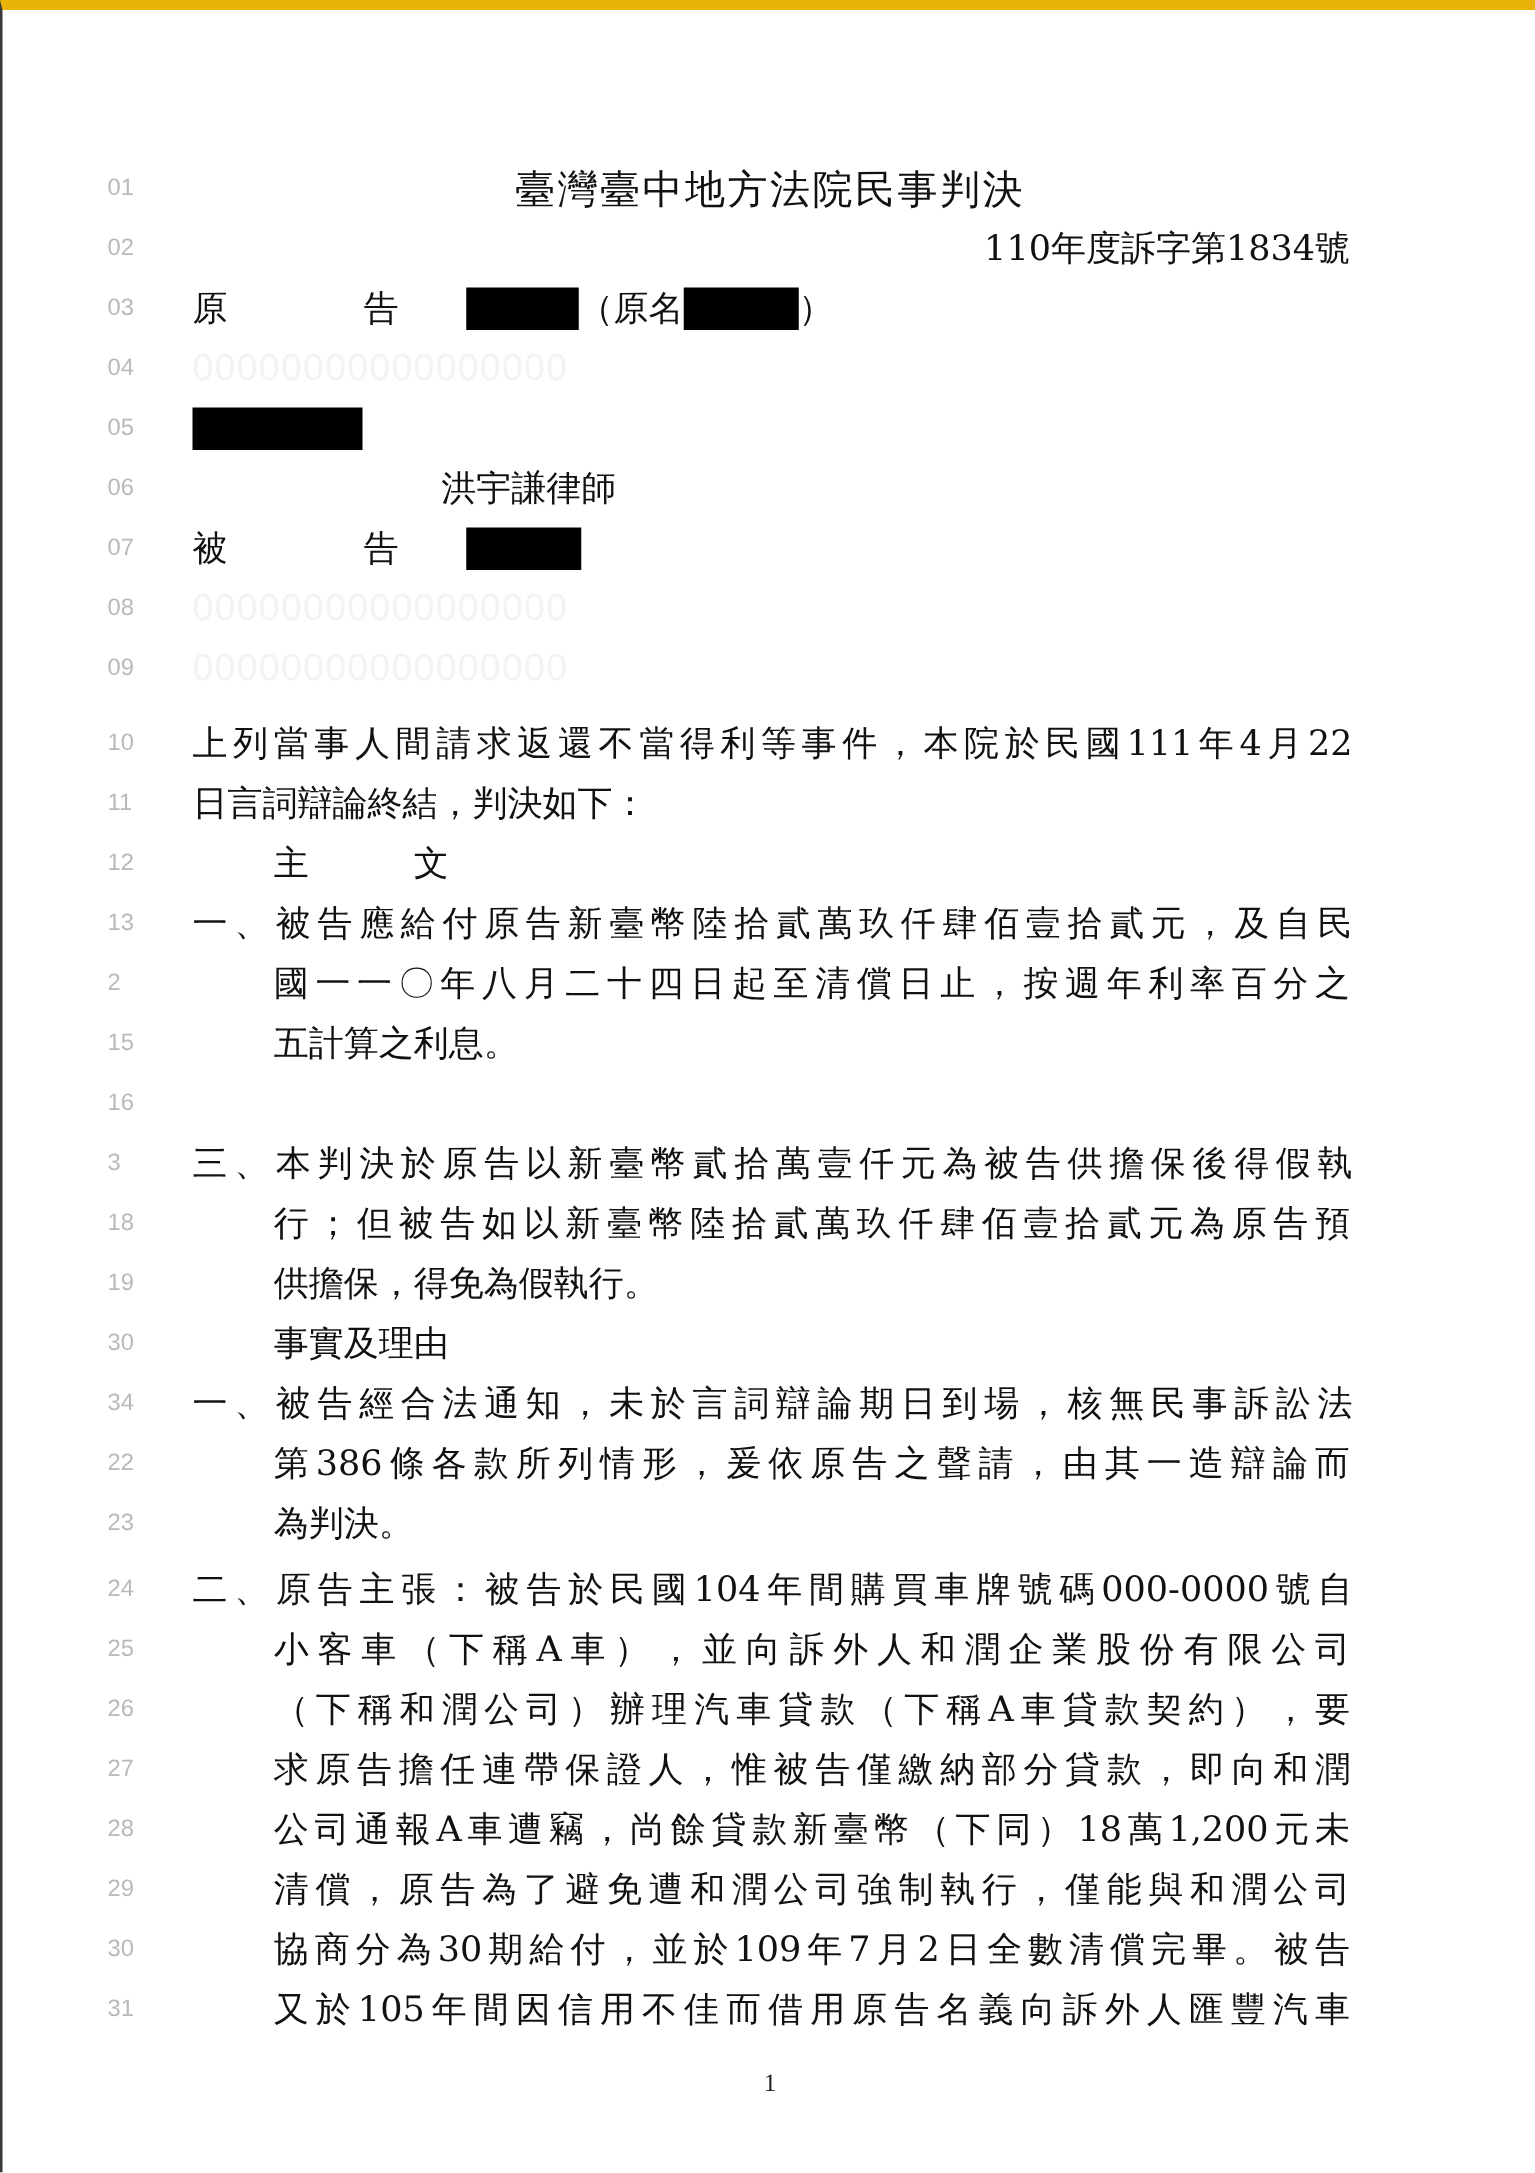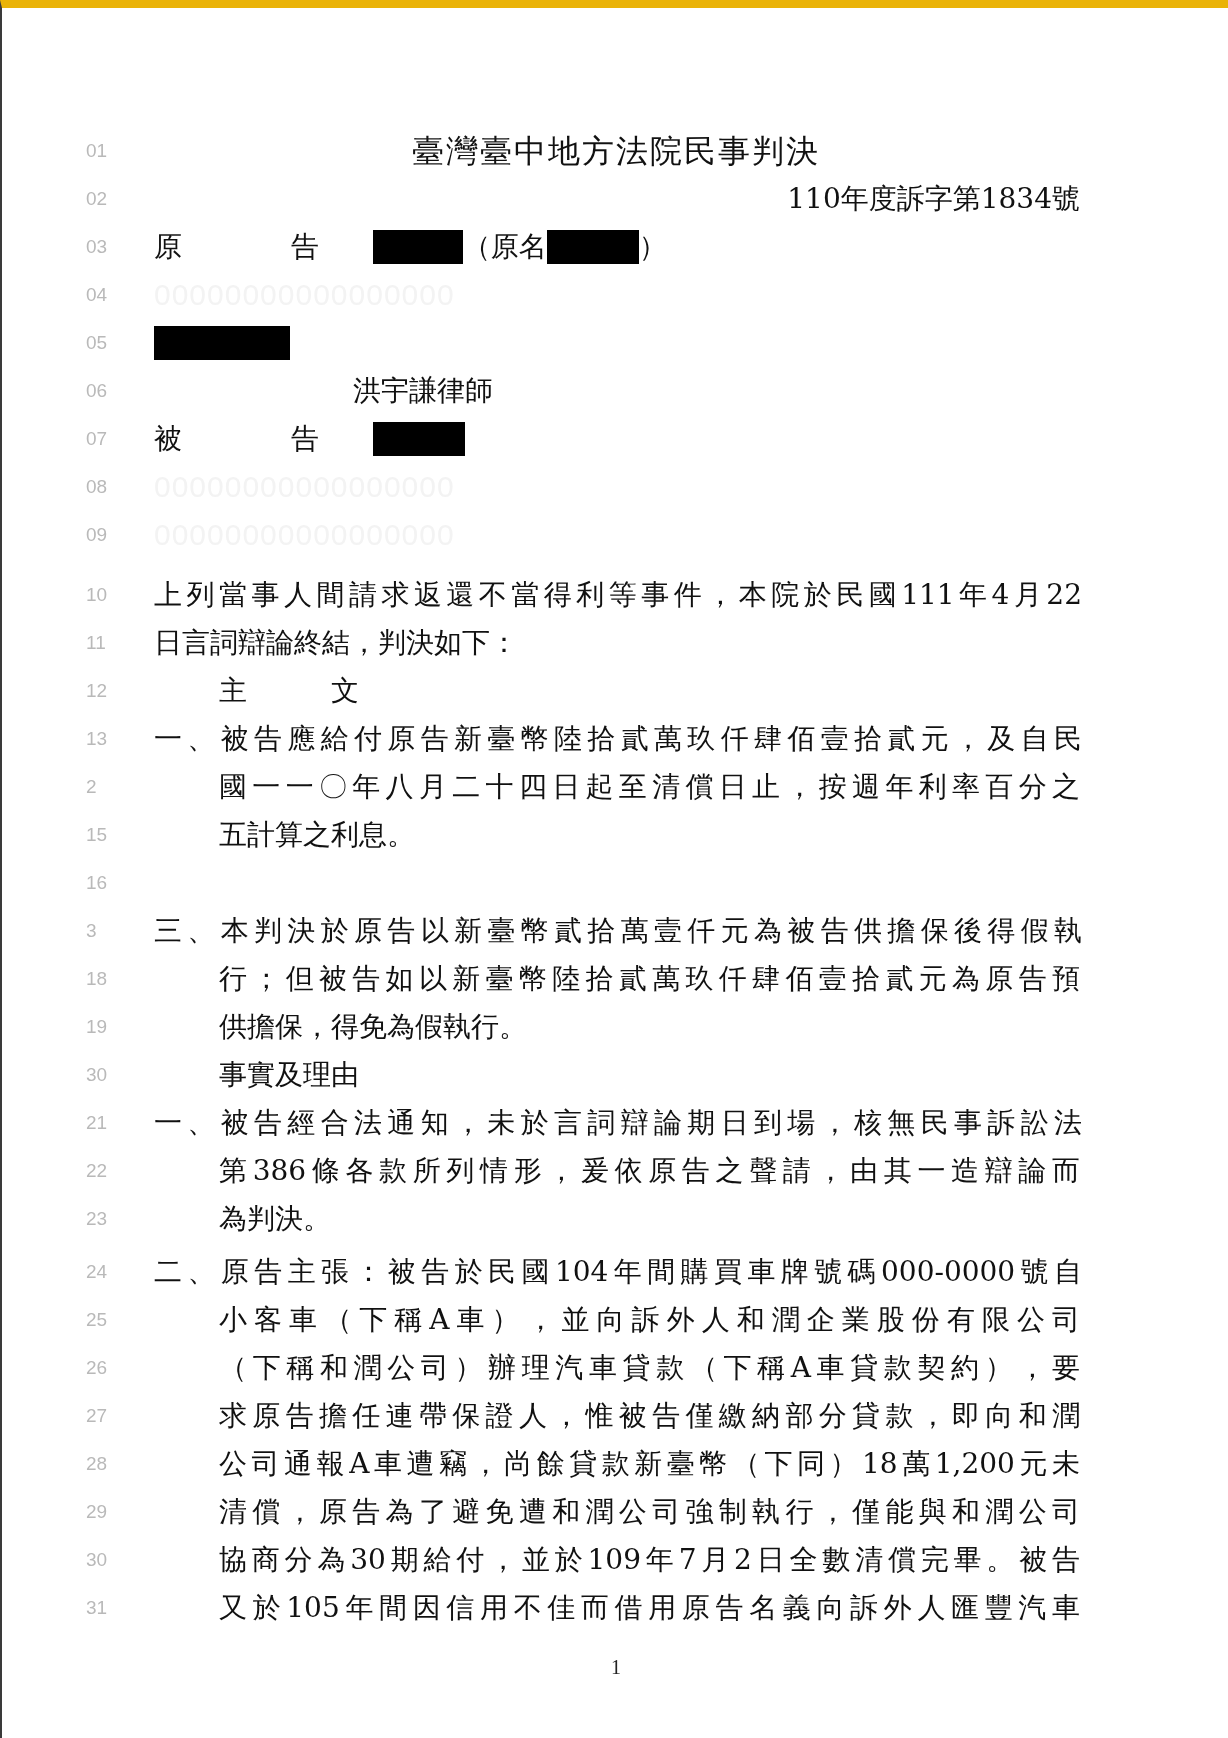--- a/index.html
+++ b/index.html
@@ -143,21 +143,21 @@
     <span class="lno">19</span>
     <span class="txt ind">供擔保，得免為假執行。</span>
   </div>
 
   <div class="line" style="top:1043px">
     <span class="lno">30</span>
     <span class="txt ind">事實及理由</span>
   </div>
 
   <div class="line" style="top:1091px">
-    <span class="lno">21</span>
+    <span class="lno">34</span>
     <span class="txt justify">一、被告經合法通知，未於言詞辯論期日到場，核無民事訴訟法</span>
   </div>
 
   <div class="line" style="top:1139px">
     <span class="lno">22</span>
     <span class="txt ind justify">第386條各款所列情形，爰依原告之聲請，由其一造辯論而</span>
   </div>
 
   <div class="line" style="top:1187px">
     <span class="lno">23</span>

